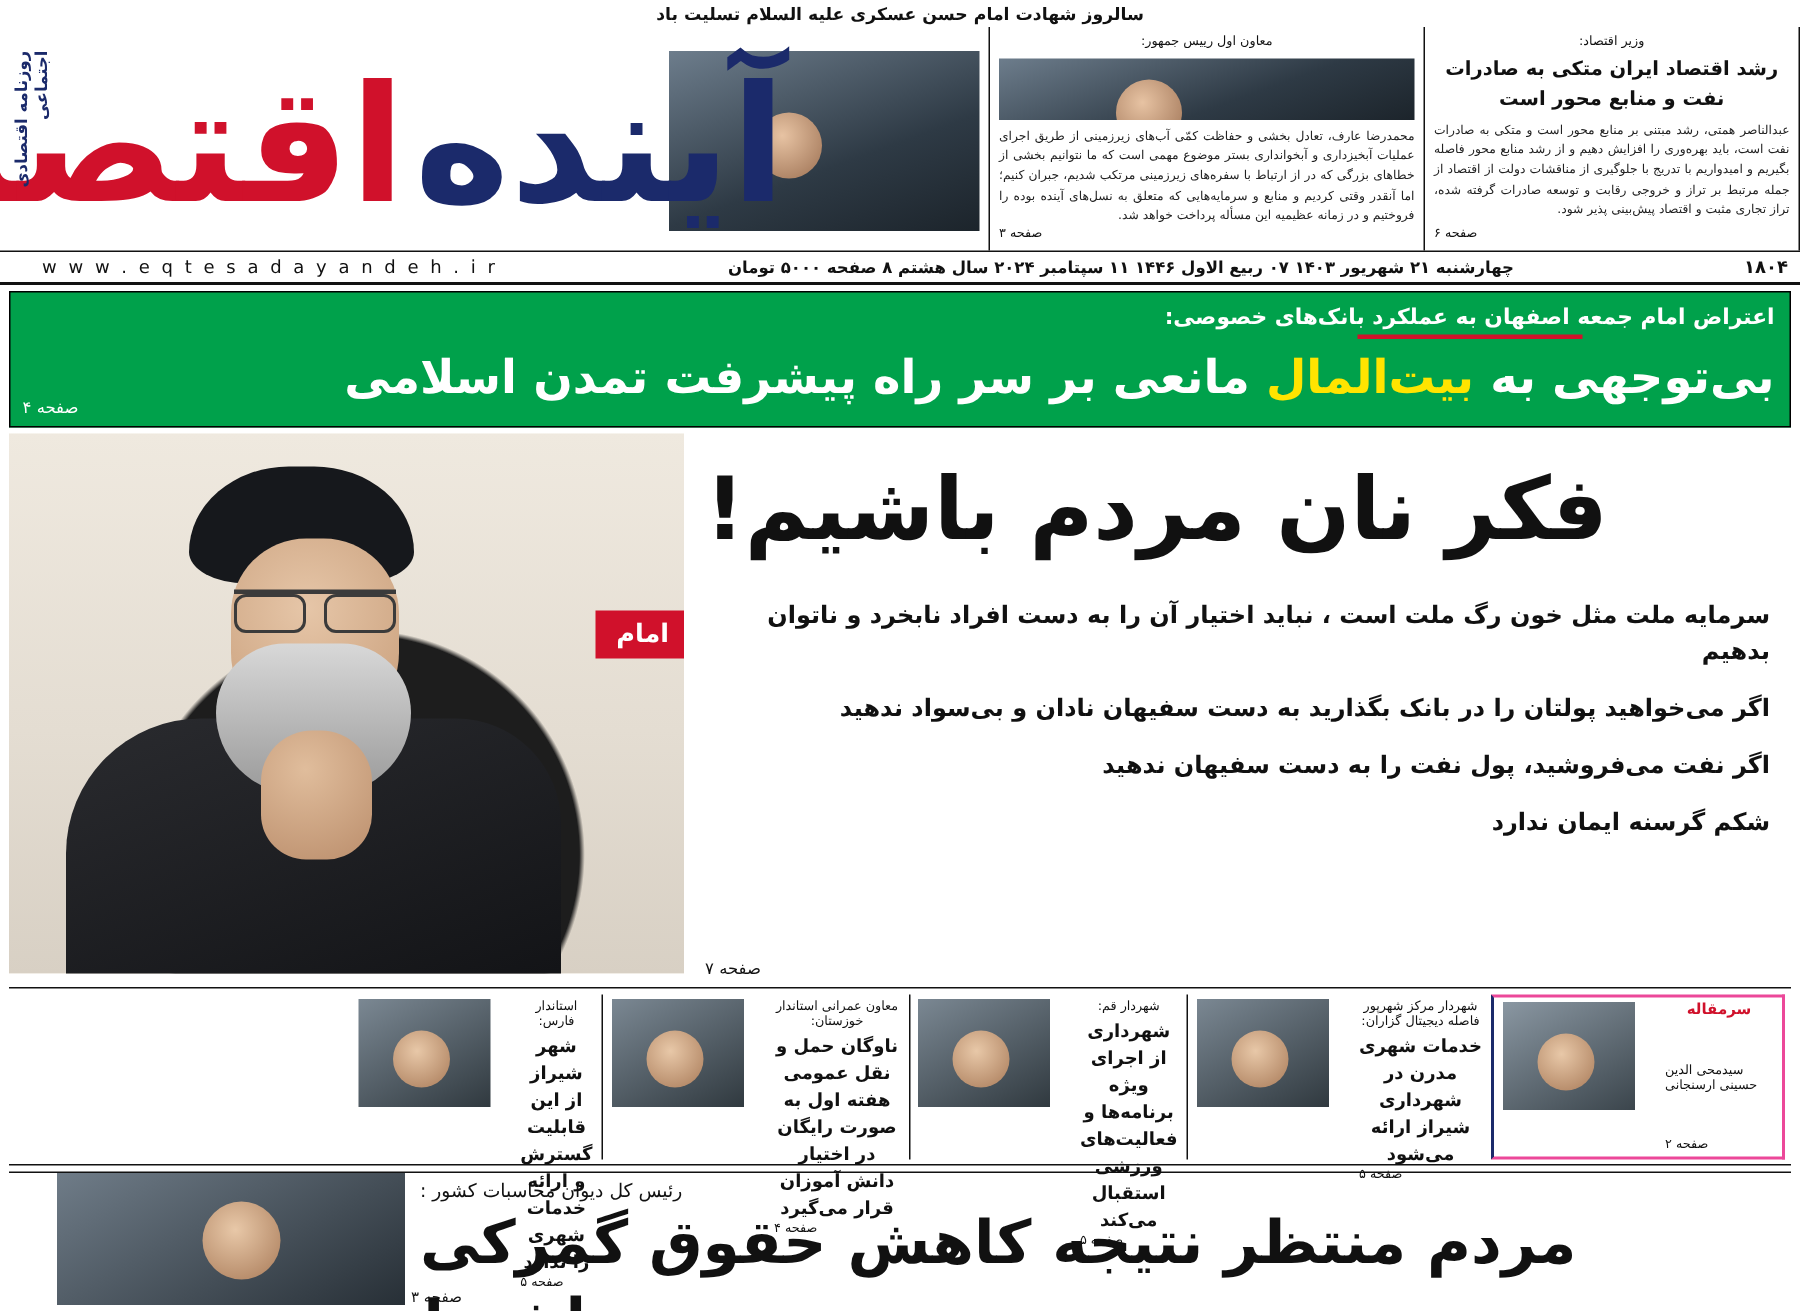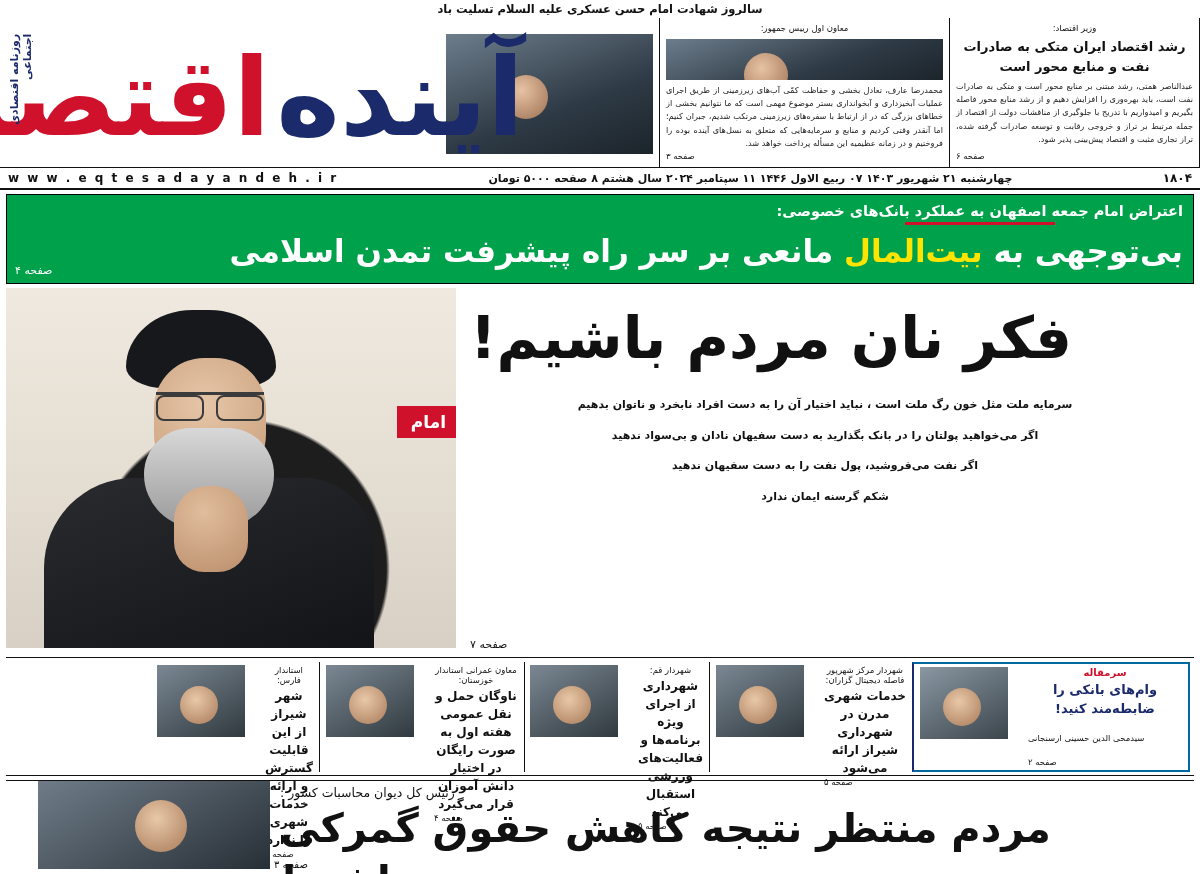--- a/index.html
+++ b/index.html
@@ -80,21 +80,21 @@
   .story-b { width:290px; }
   .story-c { width:220px; }
 
   
   .info-bar {
     height:22px; display:flex; align-items:center;
     border-bottom:2px solid #111; background:#fff;
     font-size:11px; font-weight:bold; padding:0 8px;
   }
   .info-bar .site {
-    letter-spacing:2px; font-size:12px; font-weight:bold; color:#111;
+    letter-spacing:2px; font-size:12px; font-weight:normal; color:#111;margin-left:20px;
   }
   .info-bar .center { flex:1; text-align:center; }
   .info-bar .issue { font-size:12px; }
 
   
   .green-wrap { padding:4px 6px 0 6px; }
   .green-box {
     background:#00a14b; color:#fff;
     border:1px solid #000;
     padding:6px 10px 10px 10px;
@@ -173,21 +173,21 @@
     display:flex; flex-direction:column;
   }
   .feature-kicker {
     font-size:14.5px; text-align:left; margin-bottom:6px; color:#111;
   }
   .feature-head {
     font-size:58px; font-weight:bold; text-align:left; line-height:1.2;
     margin:6px 0 24px 0; letter-spacing:-1px;
   }
   .feature-lead p {
-    margin:0 0 14px 0; font-size:11px; font-weight:bold; text-align:center; line-height:1.5;
+    margin:0 0 14px 0; font-size:16px; font-weight:bold; text-align:right; line-height:1.5;
   }
   .feature-page {
     margin-top:auto; font-size:11px; text-align:left; color:#111;
   }
   .green-page-badge {
     position:absolute; left:8px; bottom:6px; color:#fff; font-size:11px;
   }
 
   
   .briefs {
@@ -215,21 +215,21 @@
     background:radial-gradient(circle at 42% 36%, #e8c8a8, #a87a58);
   }
   .brief-row-inner { display:flex; flex-direction:row; gap:20px; height:100%; }
   .brief-txt { flex:1; display:flex; flex-direction:column; }
 
   .b1 { width:150px; }
   .b3 { width:205px; }
   .b4 { width:185px; }
   .b5 { width:203px;align-items:center; }
   .b6 {
-    width:278px; border:2px solid #0369a1; margin-right:4px;
+    width:196px; border:2px solid #ec4899; margin-right:4px;
     border-left:2px solid #1b2a6b;
   }
   .b6 h4 { color:#1b2a6b; font-size:13px; }
   .b6 .b-kicker { color:#d0112b; font-weight:bold; font-size:10px; }
   .b6 .b-photo { background:linear-gradient(150deg,#8a97a2,#3b454c); }
 
   
   .bottom {
     display:flex; flex-direction:row; margin:4px 6px 0 6px; height:92px;
     border-top:1px solid #111;
@@ -337,21 +337,20 @@
     </div>
 
   </div>
 
   <div class="briefs">
 
     <div class="brief b6">
       <div class="brief-row-inner">
         <div class="brief-txt">
           <div class="b-kicker">سرمقاله</div>
-          <h4>وام‌های بانکی را ضابطه‌مند کنید!</h4>
           <div class="b-page">سیدمحی الدین حسینی ارسنجانی</div>
           <div class="b-page">صفحه ۲</div>
         </div>
         <div class="b-photo"></div>
       </div>
     </div>
 
     <div class="brief b5">
       <div class="brief-row-inner">
         <div class="brief-txt">

